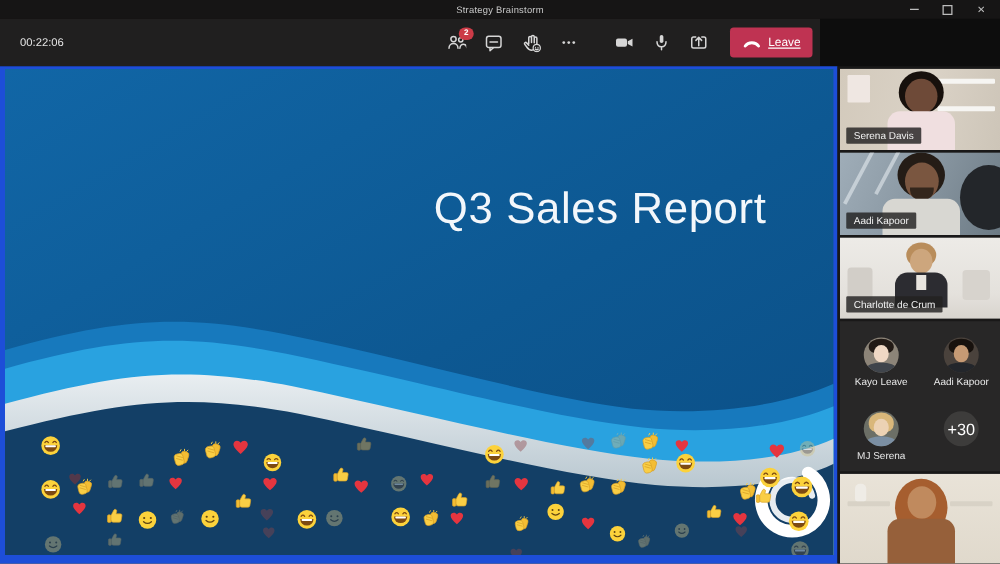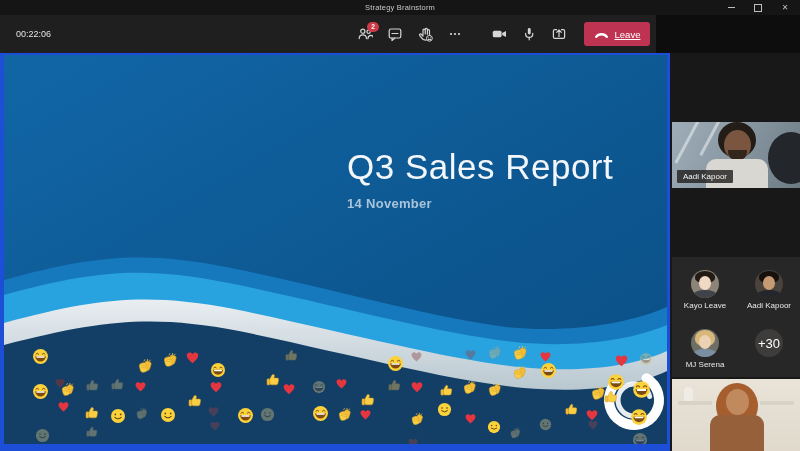--- a/index.html
+++ b/index.html
@@ -213,21 +213,20 @@
             </linearGradient>
           </defs>
           <rect x="0" y="0" width="663" height="389" fill="url(#bgGrad)"></rect>
           <path d="M0,225 C90,200 140,196 222,212 C332,234 422,262 502,272 C562,278 622,270 663,252 L663,389 0,389 Z" fill="#1779bd"></path>
           <path d="M0,240 C90,215 140,211 225,228 C340,252 430,278 510,287 C570,293 625,286 663,270 L663,389 0,389 Z" fill="#29a2e0"></path>
           <path d="M0,268 C95,242 145,238 230,254 C345,278 440,304 515,312 C575,318 628,312 663,296 L663,389 0,389 Z" fill="url(#silverGrad)"></path>
           <path d="M0,290 C100,264 150,260 235,276 C350,300 445,326 520,333 C580,338 630,332 663,316 L663,389 0,389 Z" fill="#133f66"></path>
         </svg>
         <div class="slide-text">
           <div class="slide-title">Q3 Sales Report</div>
-          <div class="slide-subtitle">14 November</div>
         </div>
         <div class="reactions-layer">
           <svg class="burst" viewBox="0 0 76 76">
             <circle cx="38" cy="39" r="25" fill="none" stroke="#ffffff" stroke-width="10" stroke-dasharray="118 40" stroke-linecap="round" transform="rotate(-60 38 39)"></circle>
             <circle cx="38" cy="39" r="16" fill="none" stroke="#ffffff" stroke-width="5" stroke-dasharray="70 30" stroke-linecap="round" transform="rotate(95 38 39)" opacity="0.9"></circle>
           </svg>
         <svg class="emo v-b" viewBox="0 0 24 24" style="left:28px;top:293px;width:17px;height:17px">
               <use href="#sym-laugh" xlink:href="#sym-laugh"></use>
             </svg>
             <svg class="emo v-b" viewBox="0 0 24 24" style="left:28px;top:328px;width:17px;height:17px">
@@ -418,34 +417,56 @@
             </svg>
             <svg class="emo v-f" viewBox="0 0 24 24" style="left:628px;top:377px;width:16px;height:16px">
               <use href="#sym-laugh" xlink:href="#sym-laugh"></use>
             </svg>
           </div>
       </div>
     </div>
 
     <div class="rail">
 
+      <div class="tile" style="top:2px;height:65px;">
+        <div class="scene sc-serena">
+          <div class="shelf" style="right:4px;top:8px;width:46px;"></div>
+          <div class="shelf" style="right:4px;top:30px;width:46px;"></div>
+          <div style="position:absolute;left:6px;top:5px;width:18px;height:22px;background:#efe7e2;border-radius:1px;"></div>
+          <div class="hair" style="left:47px;top:2px;width:36px;height:34px;background:#17100c;"></div>
+          <div class="head" style="left:52px;top:8px;width:26px;height:28px;background:#6e4a38;"></div>
+          <div class="torso" style="left:38px;top:34px;width:54px;height:32px;background:#f0dfe0;"></div>
+        </div>
+        <div class="namechip">Serena Davis</div>
+      </div>
 
       <div class="tile" style="top:69px;height:66px;">
         <div class="scene sc-aadi">
           <div class="mullion" style="left:14px;top:-6px;width:3px;height:50px;transform:rotate(28deg);"></div>
           <div class="mullion" style="left:38px;top:-10px;width:3px;height:46px;transform:rotate(28deg);"></div>
           <div class="blob" style="right:-14px;top:10px;width:46px;height:52px;"></div>
           <div class="hair" style="left:46px;top:0px;width:38px;height:36px;background:#241c16;"></div>
           <div class="head" style="left:52px;top:8px;width:27px;height:30px;background:#7a5640;"></div>
           <div style="position:absolute;left:56px;top:28px;width:19px;height:10px;background:#33261c;border-radius:0 0 8px 8px;"></div>
           <div class="torso" style="left:34px;top:37px;width:62px;height:32px;background:#d8d7d2;"></div>
         </div>
         <div class="namechip">Aadi Kapoor</div>
       </div>
 
+      <div class="tile" style="top:137px;height:65px;">
+        <div class="scene sc-charlotte">
+          <div style="position:absolute;left:6px;top:24px;width:20px;height:26px;background:#d2cec8;border-radius:3px;"></div>
+          <div style="position:absolute;right:8px;top:26px;width:22px;height:24px;background:#d7d3cd;border-radius:3px;"></div>
+          <div class="hair" style="left:53px;top:4px;width:24px;height:20px;background:#b98d5b;"></div>
+          <div class="head" style="left:56px;top:9px;width:18px;height:20px;background:#cda67d;"></div>
+          <div class="torso" style="left:44px;top:28px;width:42px;height:28px;background:#2c2c31;"></div>
+          <div style="position:absolute;left:61px;top:30px;width:8px;height:12px;background:#e9e5df;"></div>
+        </div>
+        <div class="namechip">Charlotte de Crum</div>
+      </div>
 
       <div class="roster">
         <div class="avatar" style="left:19px;top:13px;background:#8c8478;">
           <div class="ahair" style="background:#221a15;"></div>
           <div class="aface" style="background:#f0d8c4;"></div>
           <div class="abody" style="background:#3f444b;"></div>
         </div>
         <div class="aname" style="left:1px;top:44px;">Kayo Leave</div>
 
         <div class="avatar" style="left:83px;top:13px;background:#4a423c;">

